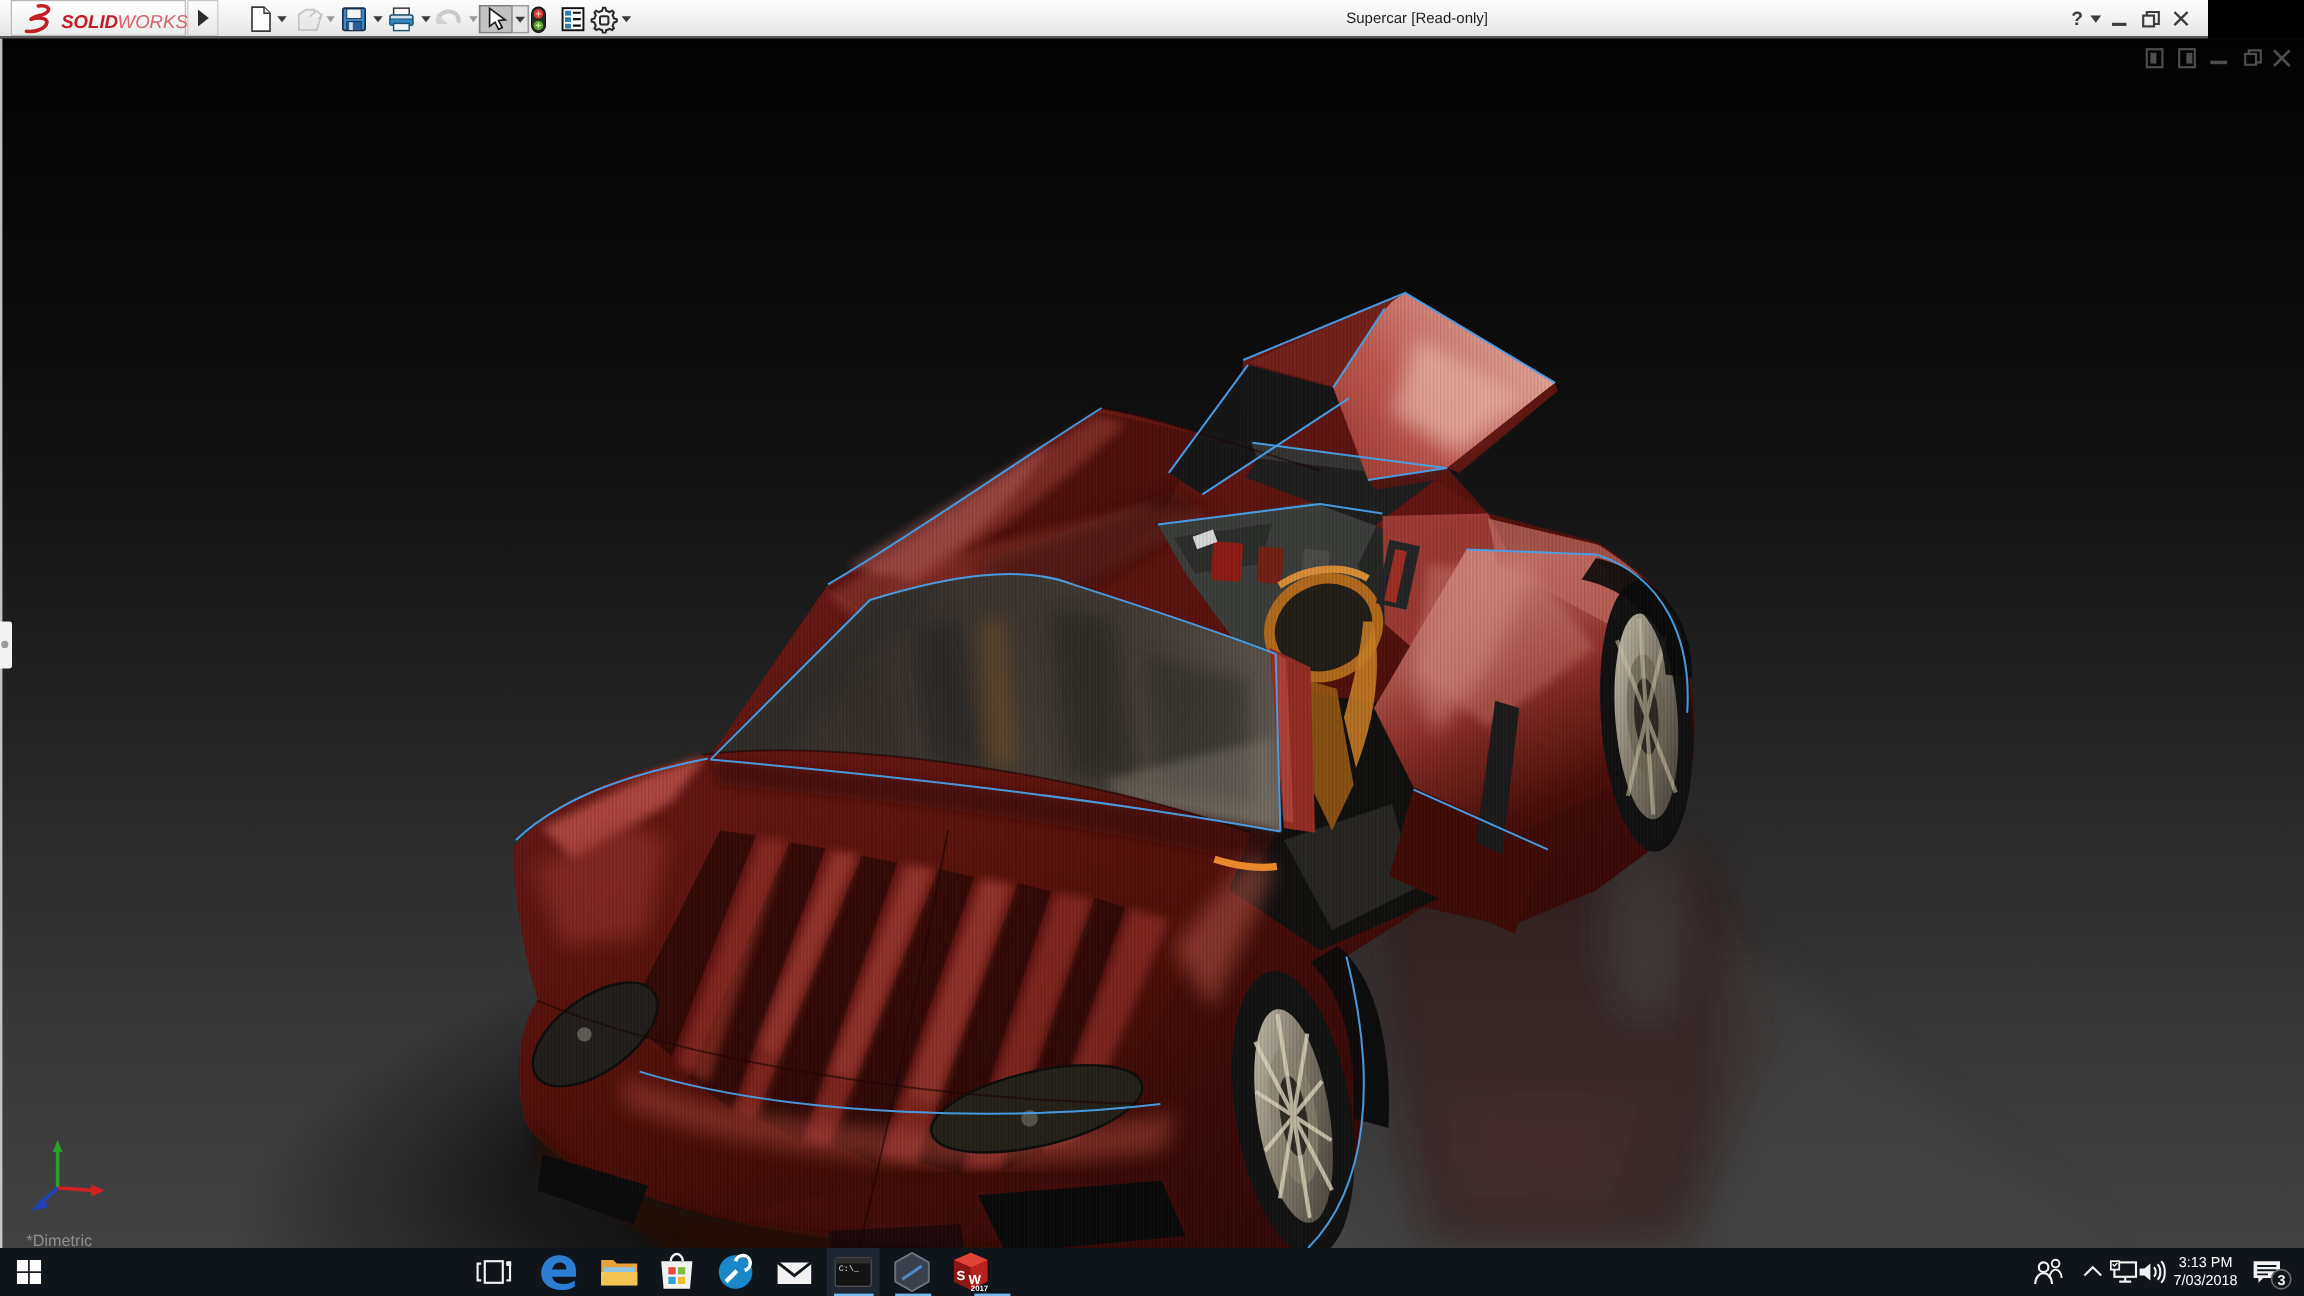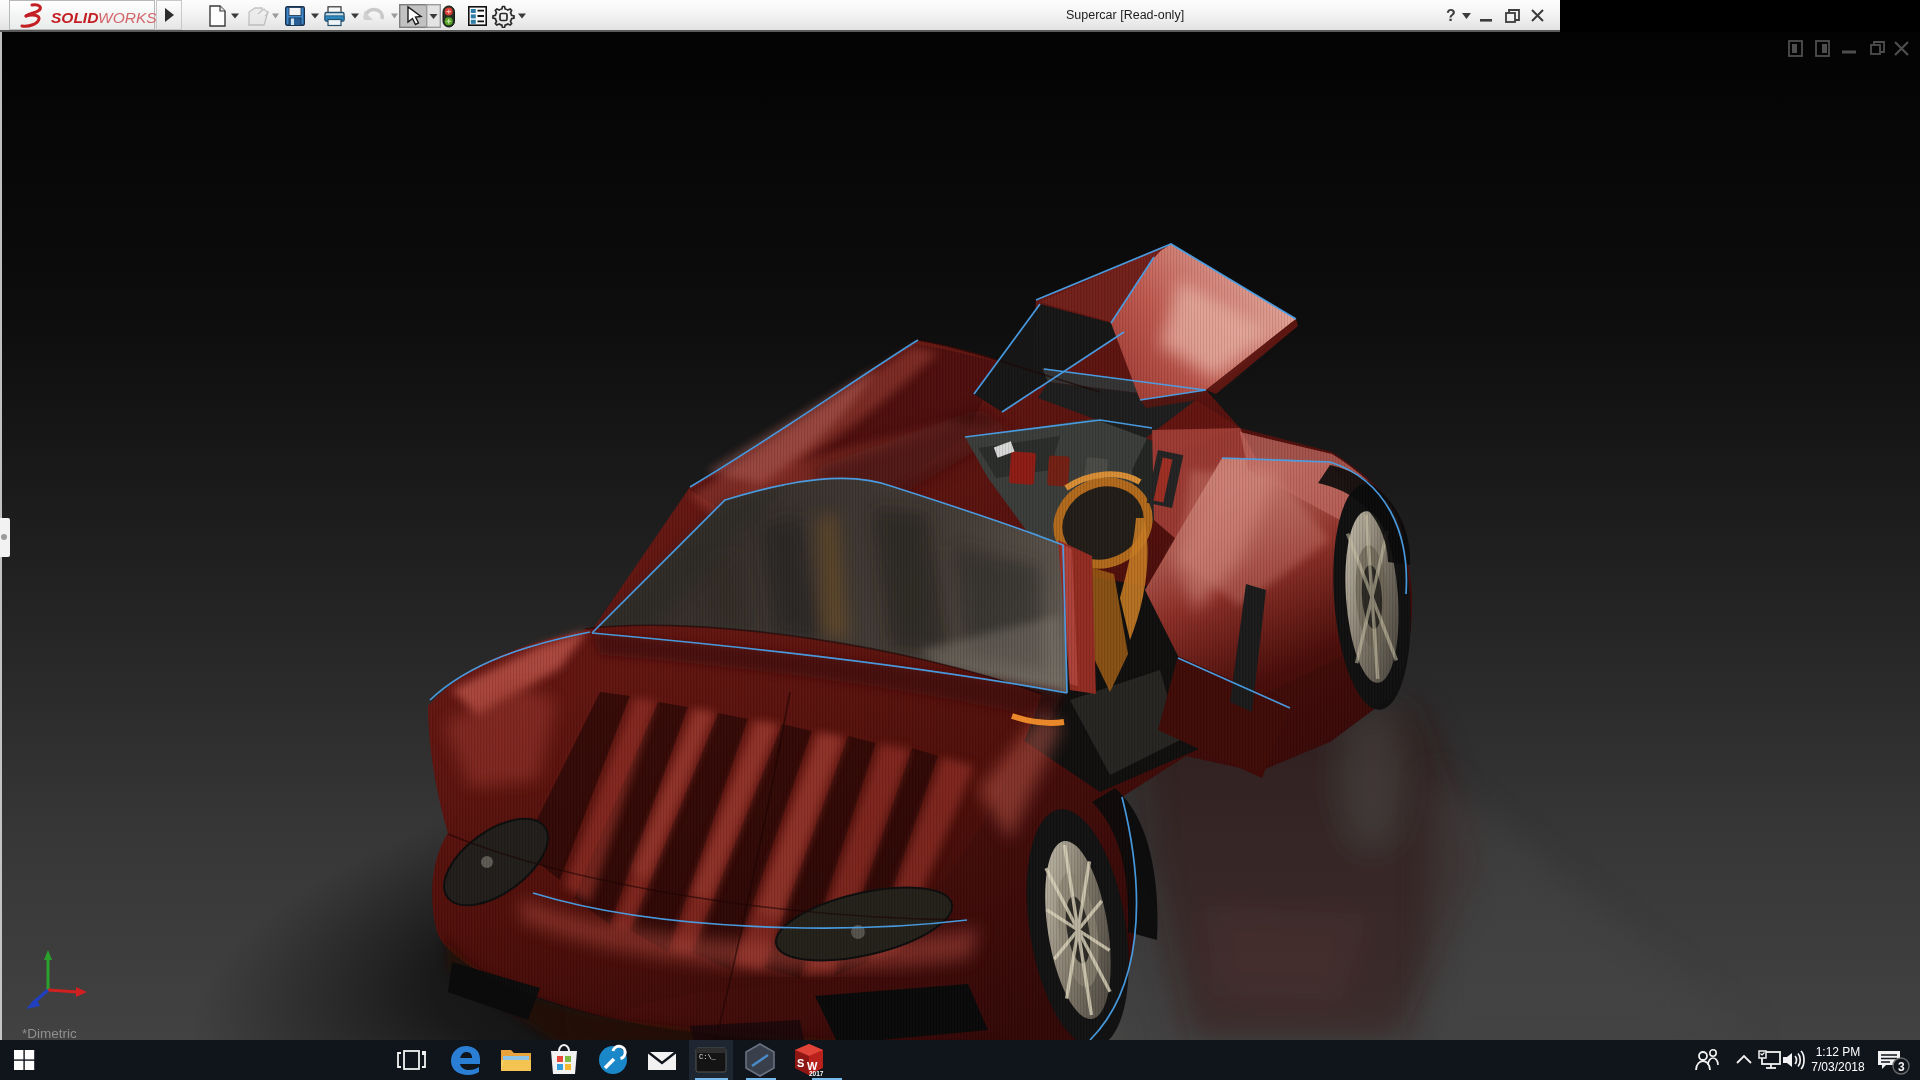--- a/index.html
+++ b/index.html
@@ -1,30 +1,30 @@
 <!DOCTYPE html>
 <html><head>
 <meta charset="utf-8">
 <style>
   * { margin:0; padding:0; box-sizing:border-box; }
   html,body { width:1920px; height:1080px; overflow:hidden; background:#000;
     font-family:"Liberation Sans", sans-serif; }
   #stage { position:relative; width:1920px; height:1080px; }
 
   
-  #titlebar { position:absolute; left:0; top:0; width:1560px; height:32px;
+  #titlebar { position:absolute; left:0; top:0; width:1840px; height:32px;
     background:linear-gradient(180deg,#fdfdfd 0%,#f4f4f4 45%,#e9e9e9 80%,#e2e2e2 100%);
     border-bottom:2px solid #5a5a5a; z-index:5; }
   #logobox { position:absolute; left:9px; top:0; width:146px; height:30px;
     background:linear-gradient(180deg,#ffffff,#e8ecea);
     border:1px solid #b8b8b8; }
   #flyout { position:absolute; left:156px; top:0; width:26px; height:30px;
     background:linear-gradient(180deg,#fdfdfd,#e6e6e6); border:1px solid #c8c8c8; }
   .tbicon { position:absolute; top:4px; }
-  #title-text { position:absolute; top:8px; left:1066px; width:150px; text-align:left;
+  #title-text { position:absolute; top:8px; left:1090px; width:150px; text-align:right;
     font-size:12.5px; color:#1c1c1c; }
 
   
   #viewport { position:absolute; left:0; top:32px; width:1920px; height:1008px;
     background:#111; z-index:1; }
   #vp-svg { position:absolute; left:0; top:0; }
   #leftline { position:absolute; left:0; top:0; width:2px; height:1008px;
     background:#d4d4d4; opacity:0.9; z-index:2; }
   #lefttab { position:absolute; left:0; top:486px; width:10px; height:39px;
     background:#f2f2f2; border-radius:0 2px 2px 0; z-index:3; }
@@ -538,21 +538,21 @@
       <rect x="4" y="2" width="18" height="12" fill="none" stroke="#f2f2f2" stroke-width="1.8"></rect>
       <line x1="13" y1="14" x2="13" y2="18" stroke="#f2f2f2" stroke-width="1.8"></line>
       <line x1="8" y1="18" x2="18" y2="18" stroke="#f2f2f2" stroke-width="1.8"></line>
       <rect x="1" y="1" width="7" height="7" fill="#10141b" stroke="#f2f2f2" stroke-width="1.5"></rect>
       <path d="M2.5,3.5 L4,5 L6.5,2.5" fill="none" stroke="#f2f2f2" stroke-width="1.2"></path>
     </svg>
     <svg style="position:absolute;left:1781px;top:10px" width="24" height="20" viewBox="0 0 24 20">
       <path d="M2,7 L6,7 L11,3 L11,17 L6,13 L2,13 Z" fill="#f2f2f2"></path>
       <path d="M14,6 C16,8 16,12 14,14 M17,3.5 C20,6.5 20,13.5 17,16.5 M20,1 C24,5 24,15 20,19" fill="none" stroke="#f2f2f2" stroke-width="1.7"></path>
     </svg>
-    <div class="traytxt" style="left:1808px;top:4.5px">1:12 PM</div>
+    <div class="traytxt" style="left:1808px;top:4.5px">3:13 PM</div>
     <div class="traytxt" style="left:1808px;top:20px">7/03/2018</div>
     <svg style="position:absolute;left:1876px;top:9px" width="34" height="26" viewBox="0 0 34 26">
       <path d="M2,2 L24,2 L24,16 L10,16 L6,20 L6,16 L2,16 Z" fill="#f2f2f2"></path>
       <path d="M5,6 L21,6 M5,9.5 L21,9.5 M5,13 L14,13" stroke="#10141b" stroke-width="1.6"></path>
       <circle cx="25" cy="17" r="8" fill="#10141b" stroke="#6a6a6a" stroke-width="1.4"></circle>
       <text x="22" y="21.5" font-size="12" font-weight="bold" fill="#f2f2f2" font-family="Liberation Sans, sans-serif">3</text>
     </svg>
   </div>
 
 </div>

